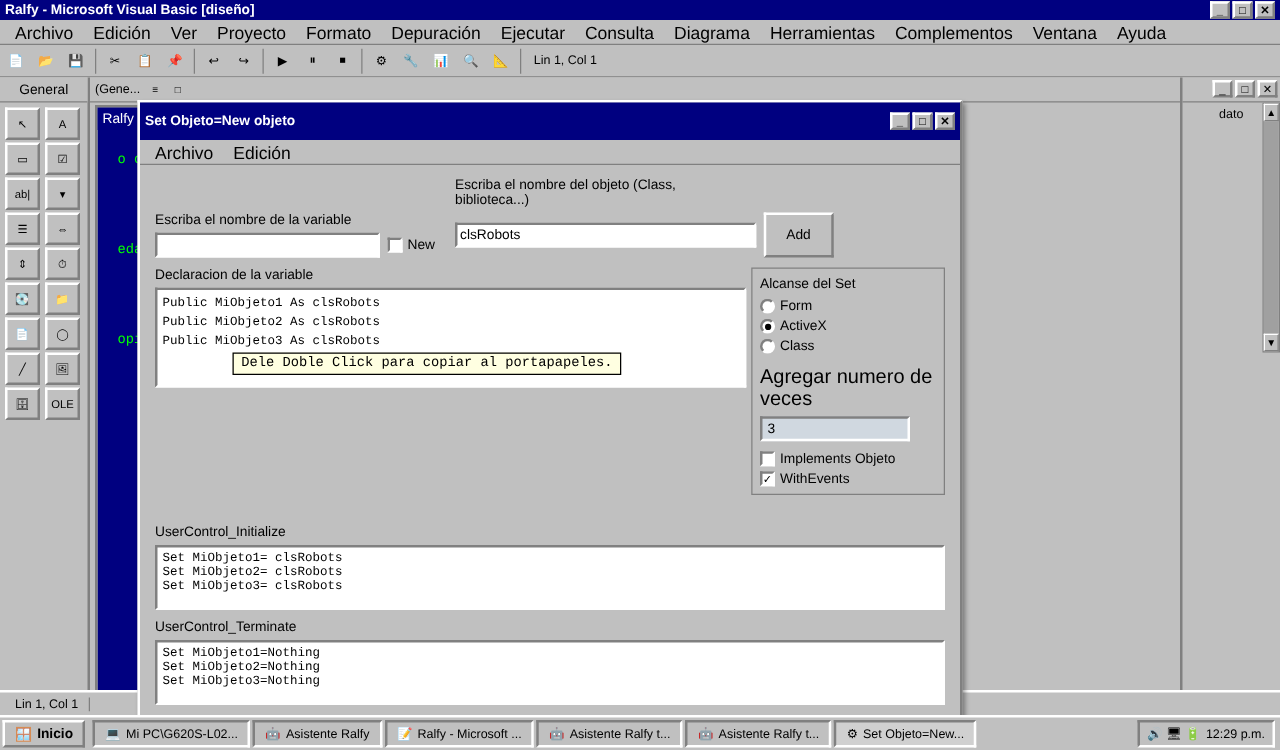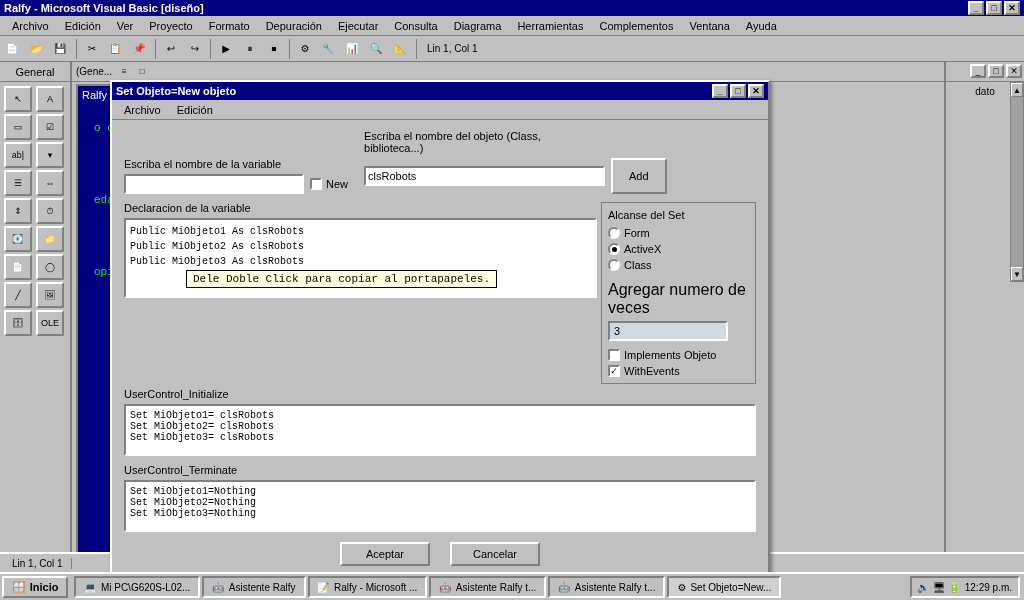--- a/index.html
+++ b/index.html
@@ -121,21 +121,21 @@
     .menu-bar {
       height: 20px;
       background: #c0c0c0;
       display: flex;
       align-items: center;
       padding: 0 4px;
       border-bottom: 1px solid #808080;
     }
     .menu-item {
       padding: 2px 8px;
-      font-size: 11px;
+      font-size: 14px;
       cursor: pointer;
     }
 
     
     .toolbar {
       height: 26px;
       background: #c0c0c0;
       display: flex;
       align-items: center;
       padding: 0 2px;
@@ -284,21 +284,21 @@
       left: 110px;
       width: 660px;
       background: #c0c0c0;
       border: 2px solid;
       border-color: #fff #808080 #808080 #fff;
       box-shadow: 2px 2px 4px rgba(0,0,0,0.4);
       pointer-events: all;
       z-index: 50;
     }
     .dialog-title {
-      height: 18px;
+      height: 30px;
       background: #000080;
       color: #fff;
       display: flex;
       align-items: center;
       justify-content: space-between;
       padding: 0 4px;
       font-size: 11px;
       font-weight: bold;
     }
     .dialog-title-btns {
@@ -695,21 +695,21 @@
         <div style="flex:1;">
           <div class="form-label">Escriba el nombre del objeto (Class,</div>
           <div class="form-label" style="margin-bottom:4px;">biblioteca...)</div>
           <div style="display:flex; align-items:center; gap:6px;">
             <input type="text" class="form-input" style="width: 241px;" value="clsRobots">
             <button class="add-btn">Add</button>
           </div>
         </div>
       </div>
 
-      <div style="display:flex; gap:4px; margin-bottom:4px;">
+      <div style="display:flex; gap:4px; margin-bottom:24px;">
 
         <div style="flex:1;">
           <div class="form-label" style="margin-bottom:4px;">Declaracion de la variable</div>
           <div class="decl-textarea" style="position:relative;">
             <div class="decl-line">Public MiObjeto1 As clsRobots</div>
             <div class="decl-line">Public MiObjeto2 As clsRobots</div>
             <div class="decl-line">Public MiObjeto3 As clsRobots</div>
 
             <div class="tooltip" style="top:50px; left:60px; white-space:nowrap;">
               <span>Dele Doble Click para copiar al portapapeles.</span>

